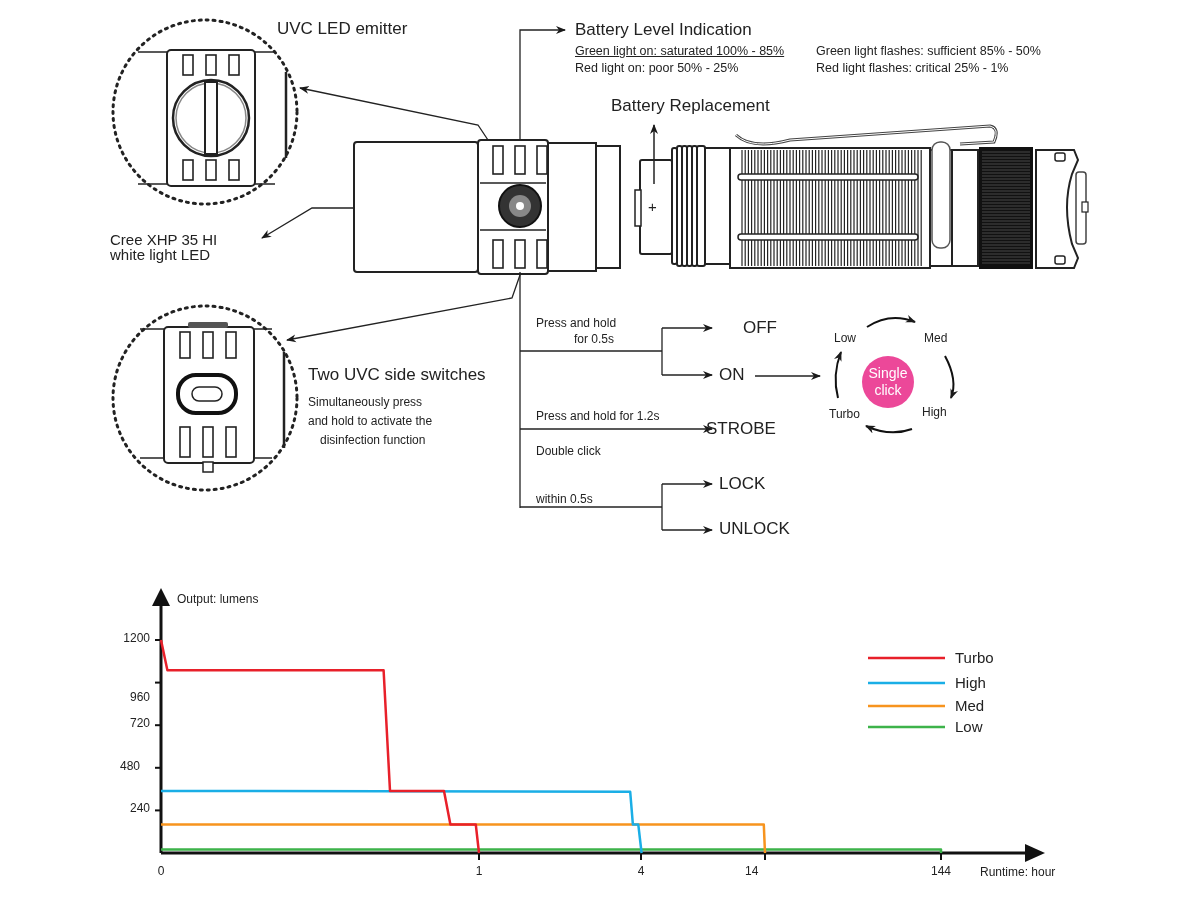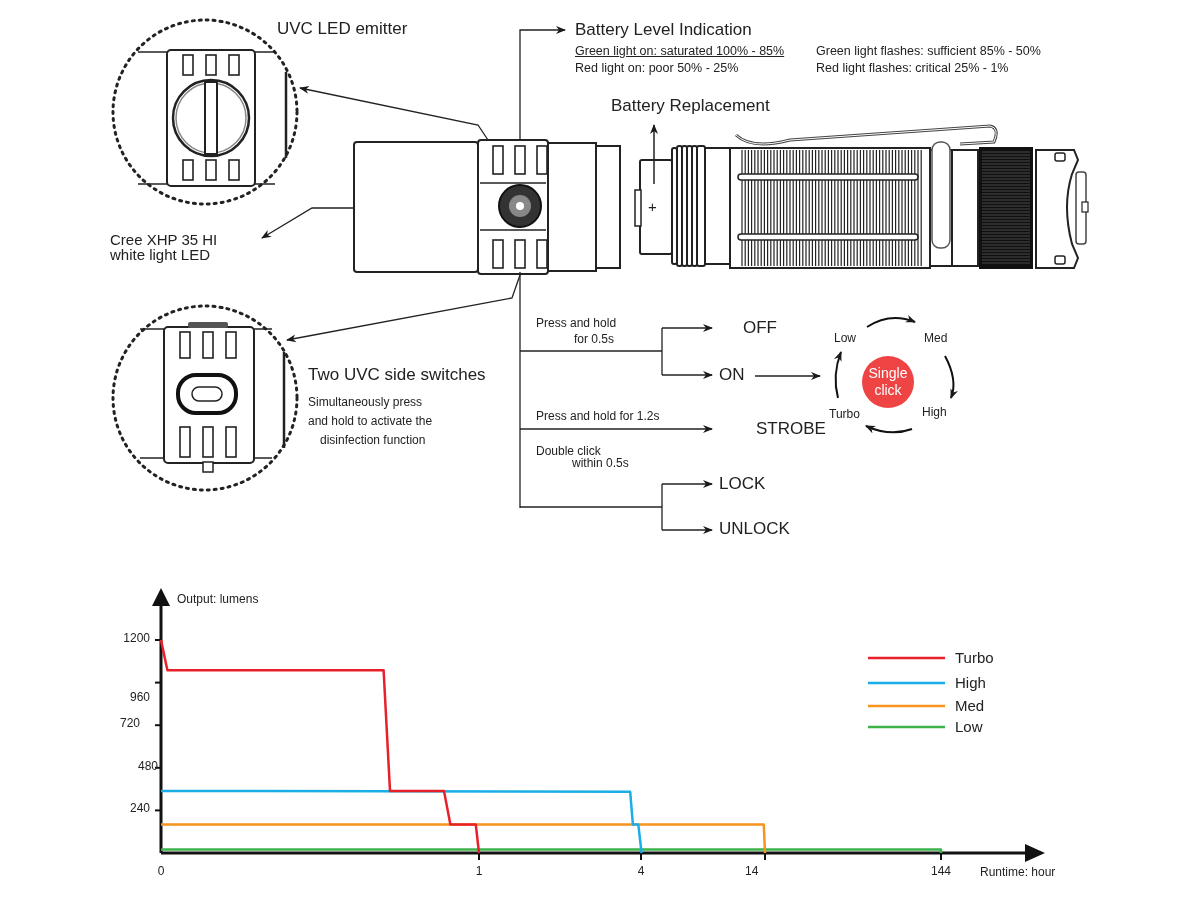--- a/index.html
+++ b/index.html
@@ -3,21 +3,21 @@
 <meta charset="utf-8">
 <style>
   html, body { margin:0; padding:0; background:#fff; }
   body { width:1200px; height:900px; position:relative; overflow:hidden; font-family:"Liberation Sans", sans-serif; color:#222; }
   .abs { position:absolute; white-space:nowrap; }
   .t17 { font-size:17px; }
   .t15 { font-size:15px; }
   .t14 { font-size:12px; }
   .t12 { font-size:12.5px; }
   svg { position:absolute; left:0; top:0; }
-  .single-click { position:absolute; left:862px; top:356px; width:52px; height:52px; border-radius:50%; background:#ef4444; color:#fff; font-size:14px; text-align:center; line-height:17px; display:flex; flex-direction:column; justify-content:center; }
+  .single-click { position:absolute; left:862px; top:356px; width:52px; height:52px; border-radius:50%; background:#ec4899; color:#fff; font-size:14px; text-align:center; line-height:17px; display:flex; flex-direction:column; justify-content:center; }
 </style>
 </head>
 <body>
 
 <svg width="1200" height="900">
   <defs>
     <marker id="arr" markerWidth="10" markerHeight="10" refX="9" refY="5" orient="auto" markerUnits="userSpaceOnUse">
       <path d="M0,1 L10,5 L0,9 L3,5 Z" fill="#1a1a1a"></path>
     </marker>
   </defs>
@@ -276,43 +276,43 @@
 <div class="abs t17" style="left:575px;top:20px;">Battery Level Indication</div>
 <div class="abs t12" style="left:575px;top:44px;text-decoration:underline;">Green light on: saturated 100% - 85%</div>
 <div class="abs t12" style="left:816px;top:44px;">Green light flashes: sufficient 85% - 50%</div>
 <div class="abs t12" style="left:575px;top:61px;">Red light on: poor 50% - 25%</div>
 <div class="abs t12" style="left:816px;top:61px;">Red light flashes: critical 25% - 1%</div>
 
 <div class="abs t14" style="left:536px;top:316px;">Press and hold</div>
 <div class="abs t14" style="left:536px;top:332px;margin-left:38px;">for 0.5s</div>
 <div class="abs t14" style="left:536px;top:409px;">Press and hold for 1.2s</div>
 <div class="abs t14" style="left:536px;top:444px;text-align:right;">Double click</div>
-<div class="abs t14" style="left:536px;top:456px;margin-left:36px;">within 0.5s</div>
+<div class="abs t14" style="left:536px;top:492px;">within 0.5s</div>
 
 <div class="abs t17" style="left:719px;top:318px;margin-left:24px;">OFF</div>
 <div class="abs t17" style="left:719px;top:365px;">ON</div>
-<div class="abs t17" style="left:756px;top:419px;">STROBE</div>
+<div class="abs t17" style="left:706px;top:419px;">STROBE</div>
 <div class="abs t17" style="left:719px;top:474px;">LOCK</div>
 <div class="abs t17" style="left:719px;top:519px;">UNLOCK</div>
 
 <div class="single-click">
   <span>Single</span>
   <span>click</span>
 </div>
 <div class="abs t14" style="left:834px;top:331px;">Low</div>
 <div class="abs t14" style="left:924px;top:331px;">Med</div>
 <div class="abs t14" style="left:922px;top:405px;">High</div>
 <div class="abs t14" style="left:829px;top:407px;">Turbo</div>
 
 <div class="abs t14" style="left:177px;top:592px;">Output: lumens</div>
 <div class="abs t14" style="left:980px;top:865px;">Runtime: hour</div>
 <div id="ytick-labels">
     <div class="abs t14" style="left: 110px; width: 40px; text-align: right; top: 801.4px;">240</div>
-    <div class="abs t14" style="left: 118px; width: 40px; text-align: right; top: 758.8px;">480</div>
-    <div class="abs t14" style="left: 110px; width: 40px; text-align: center; top: 716.2px;">720</div>
+    <div class="abs t14" style="left: 110px; width: 40px; text-align: center; top: 758.8px;">480</div>
+    <div class="abs t14" style="left: 110px; width: 40px; text-align: right; top: 716.2px;">720</div>
     <div class="abs t14" style="left: 110px; width: 40px; text-align: right; top: 673.6px; margin-top: 16px;">960</div>
     <div class="abs t14" style="left: 110px; width: 40px; text-align: right; top: 631px;">1200</div>
   </div>
 <div id="xtick-labels">
     <div class="abs t14" style="left: 141px; width: 40px; text-align: center; top: 864px;">0</div>
     <div class="abs t14" style="left: 459px; width: 40px; text-align: center; top: 864px;">1</div>
     <div class="abs t14" style="left: 621px; width: 40px; text-align: center; top: 864px;">4</div>
     <div class="abs t14" style="left: 745px; width: 40px; text-align: left; top: 864px;">14</div>
     <div class="abs t14" style="left: 921px; width: 40px; text-align: center; top: 864px;">144</div>
   </div>

